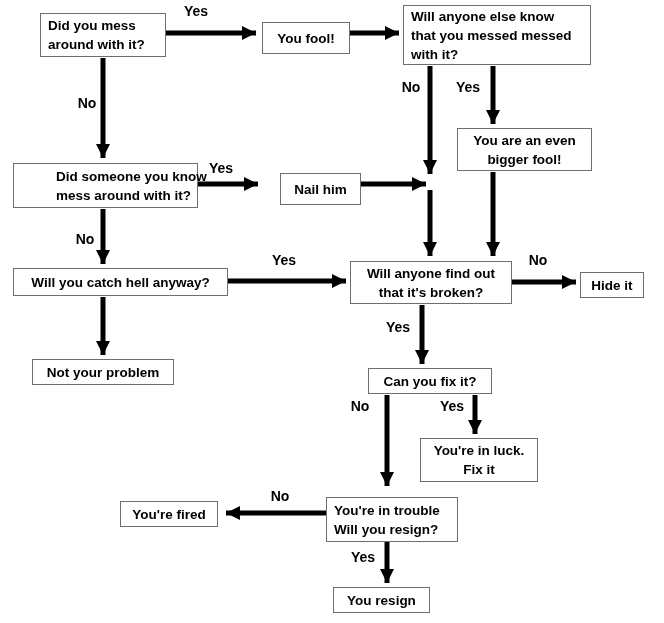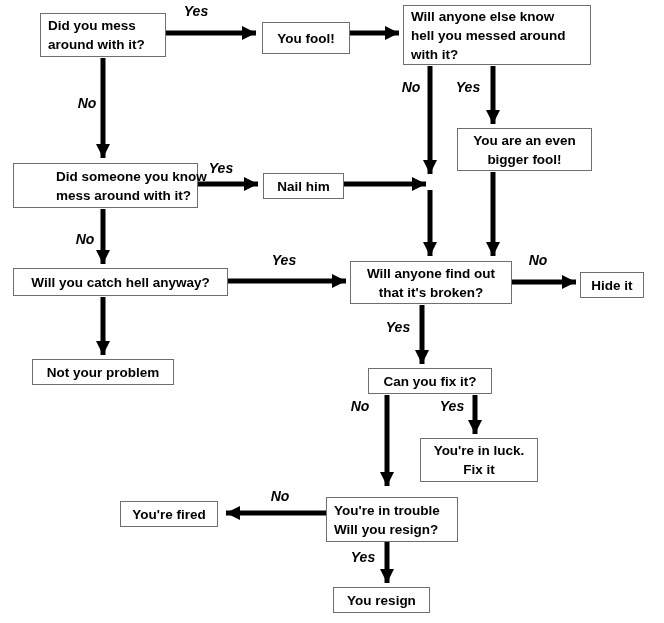--- a/index.html
+++ b/index.html
@@ -43,21 +43,20 @@
   }
   .edge-label {
     position: absolute;
     transform: translate(-50%, -50%);
     color: var(--text-color, #000000);
     font-weight: bold;
     font-size: 14px;
     line-height: 14px;
     white-space: nowrap;
     z-index: 3;
-    font-style: italic;
   }
   .edge-line {
     stroke: var(--line-color, #000000);
     stroke-width: 5;
   }
 </style>
 </head>
 <body>
 
 <div class="stage">
@@ -91,32 +90,32 @@
 
 <div class="node left" style="left: 40px; top: 13px; width: 126px; height: 44px;">
       <div>Did you mess</div>
       <div>around with it?</div>
     </div>
     <div class="node" style="left: 262px; top: 22px; width: 88px; height: 32px;">
       <div>You fool!</div>
     </div>
     <div class="node left" style="left: 403px; top: 5px; width: 188px; height: 60px;">
       <div>Will anyone else know</div>
-      <div>hell you messed around</div>
+      <div>that you messed messed</div>
       <div>with it?</div>
     </div>
     <div class="node" style="left: 457px; top: 128px; width: 135px; height: 43px;">
       <div>You are an even</div>
       <div>bigger fool!</div>
     </div>
     <div class="node left" style="left: 13px; top: 163px; width: 185px; height: 45px; padding-left: 42px;">
       <div>Did someone you know</div>
       <div>mess around with it?</div>
     </div>
-    <div class="node" style="left: 263px; top: 173px; width: 81px; height: 26px;">
+    <div class="node" style="left: 280px; top: 173px; width: 81px; height: 32px;">
       <div>Nail him</div>
     </div>
     <div class="node" style="left: 13px; top: 268px; width: 215px; height: 28px;">
       <div>Will you catch hell anyway?</div>
     </div>
     <div class="node" style="left: 32px; top: 359px; width: 142px; height: 26px;">
       <div>Not your problem</div>
     </div>
     <div class="node" style="left: 350px; top: 261px; width: 162px; height: 43px;">
       <div>Will anyone find out</div>

